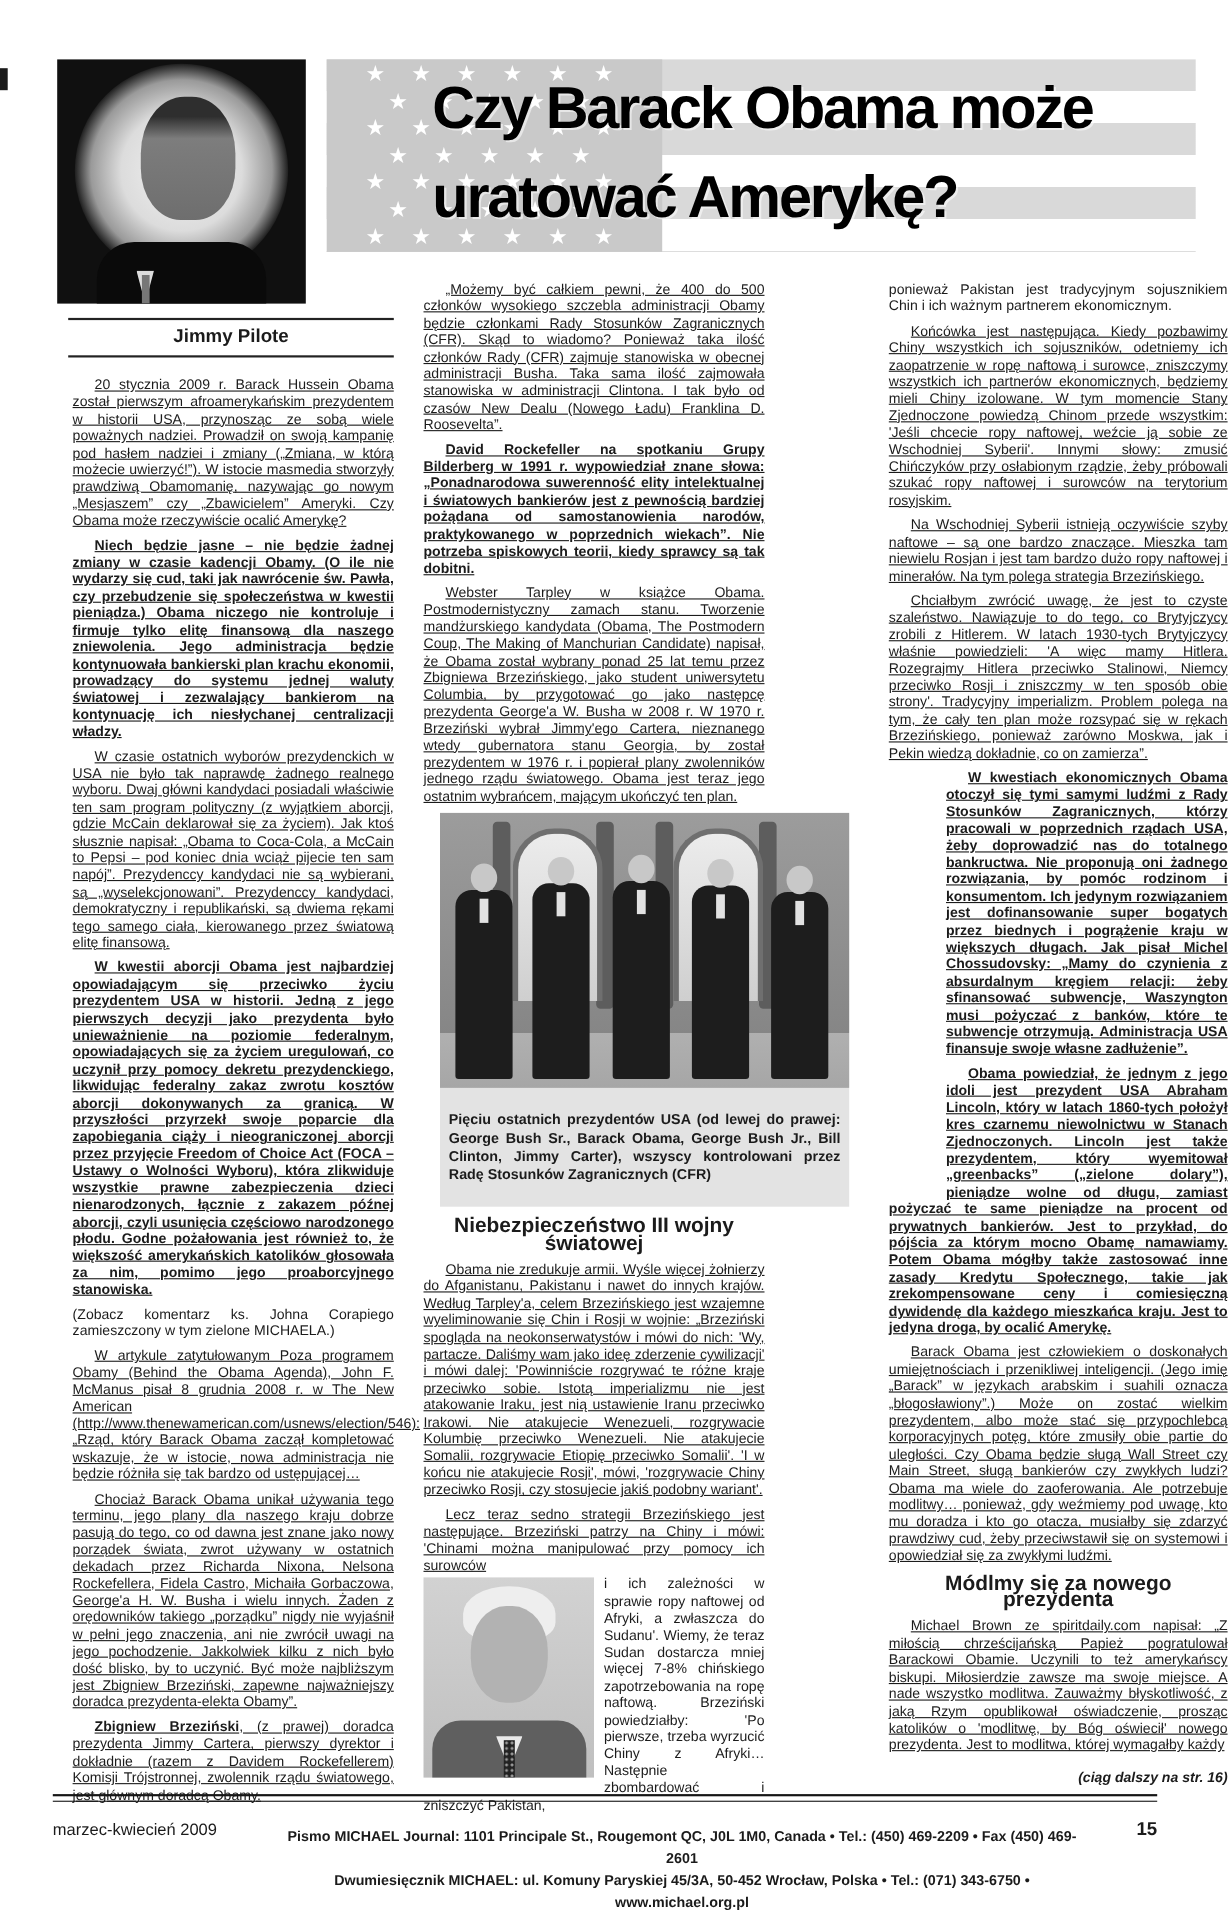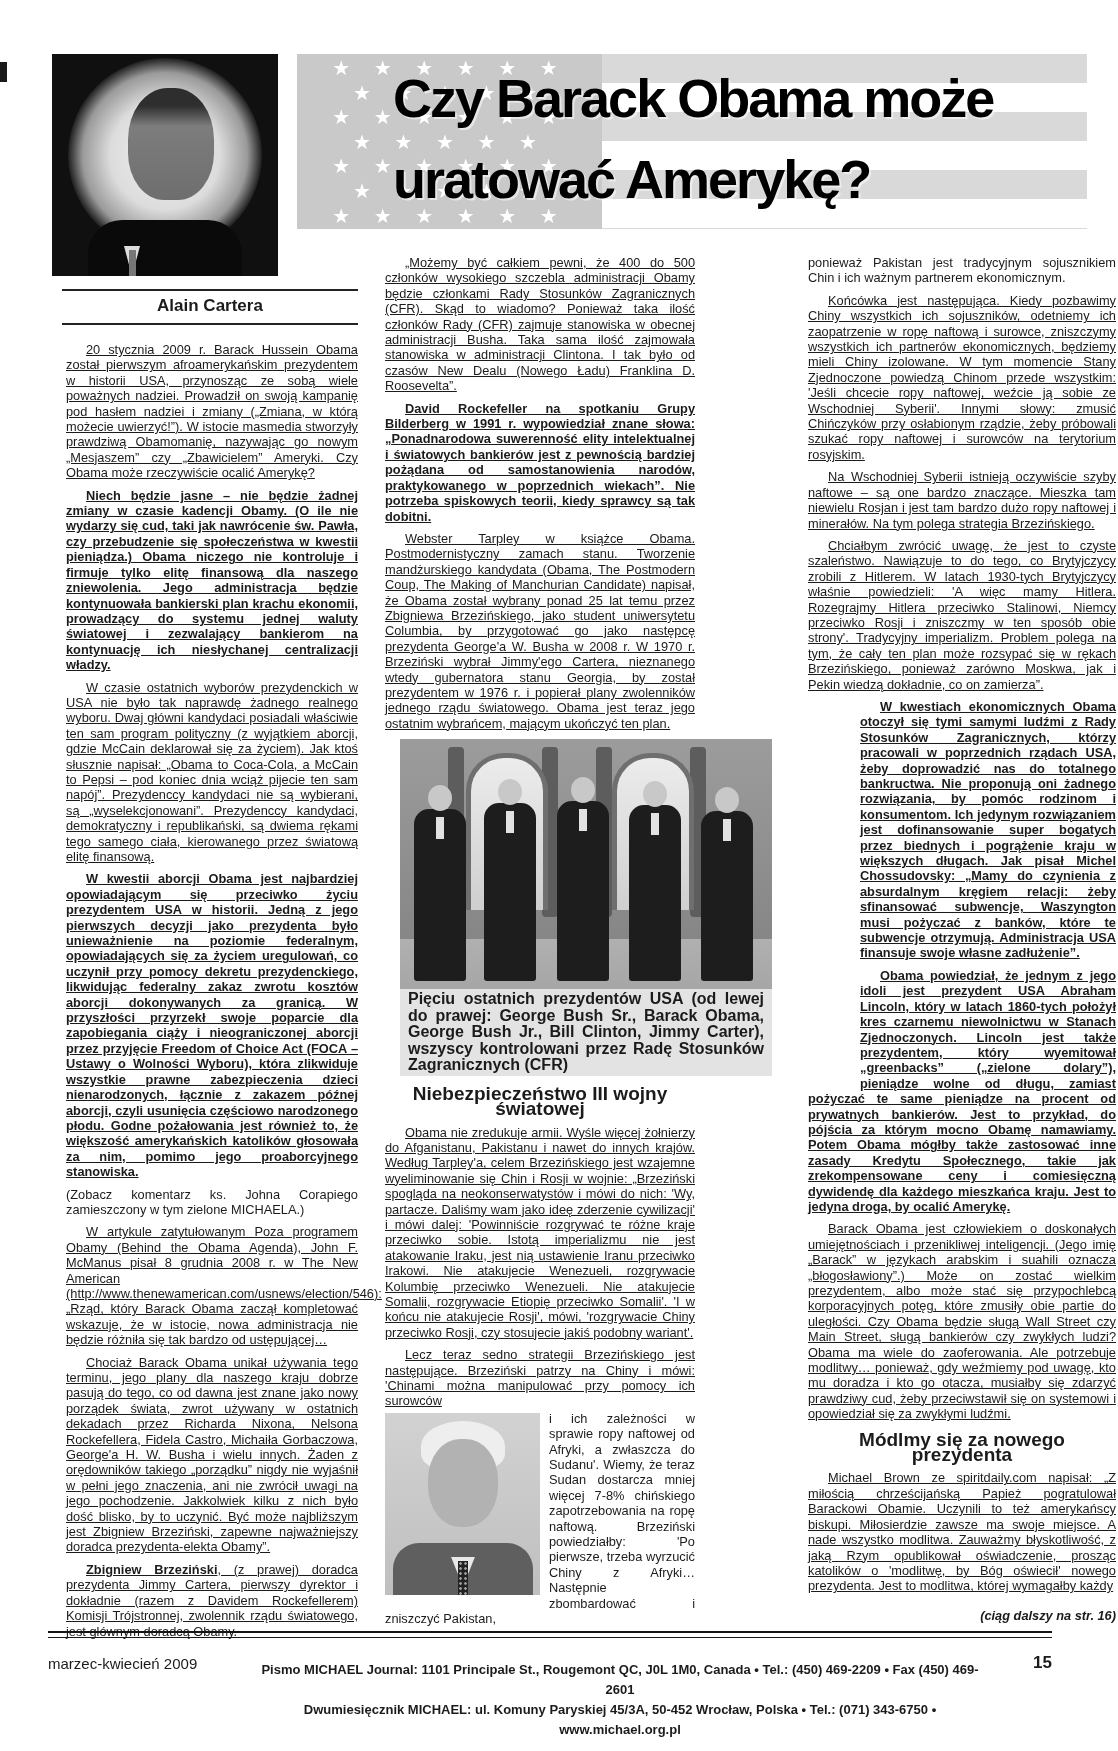--- a/index.html
+++ b/index.html
@@ -48,22 +48,22 @@
           border:5px solid #6f6f6f;border-bottom:none;border-radius:38px 38px 0 0;}
   .w1{left:66px;} .w2{left:212px;}
   .curtain{position:absolute;top:8px;width:16px;height:170px;background:#5d5d5d;border-radius:4px;}
   .c1{left:48px;} .c2{left:142px;} .c3{left:196px;} .c4{left:290px;}
   .fig{position:absolute;bottom:8px;width:52px;background:#1d1d1d;border-radius:15px 15px 3px 3px;}
   .fig .head{position:absolute;top:-24px;left:14px;width:24px;height:26px;border-radius:50%;background:#c8c8c8;}
   .fig .shirt{position:absolute;top:8px;left:22px;width:8px;height:22px;background:#e2e2e2;}
   .f1{left:14px;height:172px;} .f2{left:84px;height:178px;} .f3{left:157px;height:180px;}
   .f4{left:229px;height:176px;} .f5{left:301px;height:170px;}
   .caption-box{width:372px;margin-left:15px;margin-top:0;background:#e3e3e3;
-               font-weight:bold;font-size:16px;line-height:16.5px;text-align:justify;
-               padding:2px 8px;box-sizing:border-box;}
+               font-weight:bold;font-size:13px;line-height:16.5px;text-align:justify;
+               padding:21px 8px;box-sizing:border-box;}
 
   
   .p4intro{margin-bottom:2px !important;}
   .p4wrap{overflow:visible;}
   .bz-photo{float:left;width:155px;height:182px;margin:2px 9px 2px 0;position:relative;overflow:hidden;
             background:linear-gradient(#d2d2d2,#bfbfbf);}
   .bz-hair{position:absolute;top:8px;left:36px;width:84px;height:50px;border-radius:50% 50% 34% 34%;background:#eeeeee;}
   .bz-face{position:absolute;top:26px;left:43px;width:70px;height:88px;border-radius:46%;background:#b2b2b2;}
   .bz-suit{position:absolute;bottom:-4px;left:8px;width:140px;height:56px;border-radius:26px 26px 0 0;background:#5f5f5f;}
   .bz-shirt{position:absolute;bottom:8px;left:66px;width:24px;height:30px;background:#e9e9e9;clip-path:polygon(0 0,100% 0,50% 100%);}
@@ -103,21 +103,21 @@
 ★ ★ ★ ★ ★
 ★ ★ ★ ★ ★ ★
 ★ ★ ★ ★ ★
 ★ ★ ★ ★ ★ ★</div>
     <div class="title">
       <div class="title-line">Czy Barack Obama może</div>
       <div class="title-line">uratować Amerykę?</div>
     </div>
   </div>
 
-  <div class="byline-box">Alain Cartera</div>
+  <div class="byline-box">Jimmy Pilote</div>
 
   <div class="col col1">
     <p class="ind">20 stycznia 2009 r. Barack Hussein Obama został pierwszym afroamerykańskim prezydentem w historii USA, przynosząc ze sobą wiele poważnych nadziei. Prowadził on swoją kampanię pod hasłem nadziei i zmiany („Zmiana, w którą możecie uwierzyć!”). W istocie masmedia stworzyły prawdziwą Obamomanię, nazywając go nowym „Mesjaszem” czy „Zbawicielem” Ameryki. Czy Obama może rzeczywiście ocalić Amerykę?</p>
     <p class="ind b">Niech będzie jasne – nie będzie żadnej zmiany w czasie kadencji Obamy. (O ile nie wydarzy się cud, taki jak nawrócenie św. Pawła, czy przebudzenie się społeczeństwa w kwestii pieniądza.) Obama niczego nie kontroluje i firmuje tylko elitę finansową dla naszego zniewolenia. Jego administracja będzie kontynuowała bankierski plan krachu ekonomii, prowadzący do systemu jednej waluty światowej i zezwalający bankierom na kontynuację ich niesłychanej centralizacji władzy.</p>
     <p class="ind">W czasie ostatnich wyborów prezydenckich w USA nie było tak naprawdę żadnego realnego wyboru. Dwaj główni kandydaci posiadali właściwie ten sam program polityczny (z wyjątkiem aborcji, gdzie McCain deklarował się za życiem). Jak ktoś słusznie napisał: „Obama to Coca-Cola, a McCain to Pepsi – pod koniec dnia wciąż pijecie ten sam napój”. Prezydenccy kandydaci nie są wybierani, są „wyselekcjonowani”. Prezydenccy kandydaci, demokratyczny i republikański, są dwiema rękami tego samego ciała, kierowanego przez światową elitę finansową.</p>
     <p class="ind b">W kwestii aborcji Obama jest najbardziej opowiadającym się przeciwko życiu prezydentem USA w historii. Jedną z jego pierwszych decyzji jako prezydenta było unieważnienie na poziomie federalnym, opowiadających się za życiem uregulowań, co uczynił przy pomocy dekretu prezydenckiego, likwidując federalny zakaz zwrotu kosztów aborcji dokonywanych za granicą. W przyszłości przyrzekł swoje poparcie dla zapobiegania ciąży i nieograniczonej aborcji przez przyjęcie Freedom of Choice Act (FOCA – Ustawy o Wolności Wyboru), która zlikwiduje wszystkie prawne zabezpieczenia dzieci nienarodzonych, łącznie z zakazem późnej aborcji, czyli usunięcia częściowo narodzonego płodu. Godne pożałowania jest również to, że większość amerykańskich katolików głosowała za nim, pomimo jego proaborcyjnego stanowiska.</p>
     <p>(Zobacz komentarz ks. Johna Corapiego zamieszczony w tym zielone MICHAELA.)</p>
     <p class="ind">W artykule zatytułowanym Poza programem Obamy (Behind the Obama Agenda), John F. McManus pisał 8 grudnia 2008 r. w The New American (http://www.thenewamerican.com/usnews/election/546): „Rząd, który Barack Obama zaczął kompletować wskazuje, że w istocie, nowa administracja nie będzie różniła się tak bardzo od ustępującej…</p>
     <p class="ind">Chociaż Barack Obama unikał używania tego terminu, jego plany dla naszego kraju dobrze pasują do tego, co od dawna jest znane jako nowy porządek świata, zwrot używany w ostatnich dekadach przez Richarda Nixona, Nelsona Rockefellera, Fidela Castro, Michaiła Gorbaczowa, George'a H. W. Busha i wielu innych. Żaden z orędowników takiego „porządku” nigdy nie wyjaśnił w pełni jego znaczenia, ani nie zwrócił uwagi na jego pochodzenie. Jakkolwiek kilku z nich było dość blisko, by to uczynić. Być może najbliższym jest Zbigniew Brzeziński, zapewne najważniejszy doradca prezydenta-elekta Obamy”.</p>
     <p class="ind"><b>Zbigniew Brzeziński</b><span>, (z prawej) doradca prezydenta Jimmy Cartera, pierwszy dyrektor i dokładnie (razem z Davidem Rockefellerem) Komisji Trójstronnej, zwolennik rządu światowego, jest głównym doradcą Obamy.</span></p>

